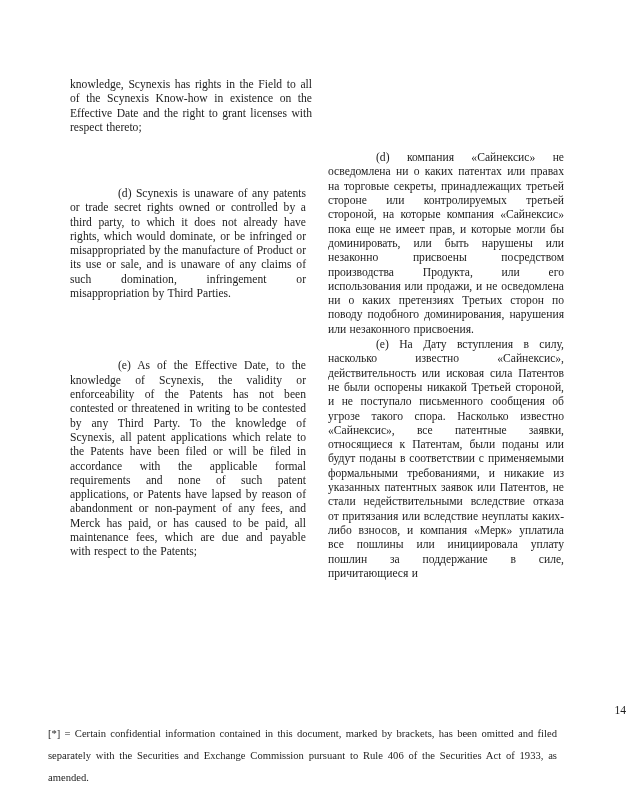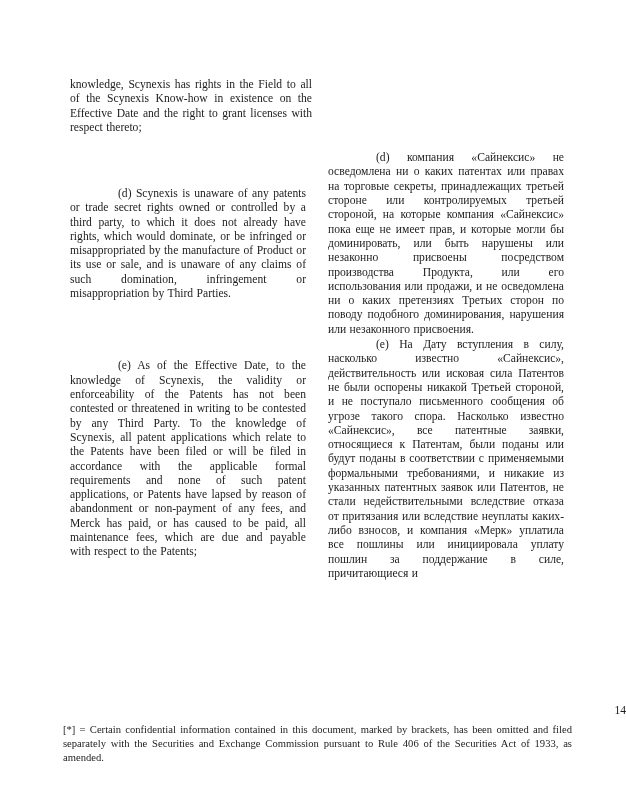--- a/index.html
+++ b/index.html
@@ -47,25 +47,25 @@
     position: absolute;
     top: 704px;
     left: 0;
     width: 626px;
     text-align: right;
     font-size: 11.6px;
     line-height: 14px;
   }
   .footnote {
     position: absolute;
-    left: 63px;
+    left: 48px;
     top: 723px;
     width: 509px;
     font-size: 10.6px;
-    line-height: 14px;
+    line-height: 22px;
     text-align: justify;
     word-spacing: 0.4px;
   }
 </style>
 </head>
 <body>
 
 <div class="doc-body">
 
   <div class="clause-row gap-lg">

